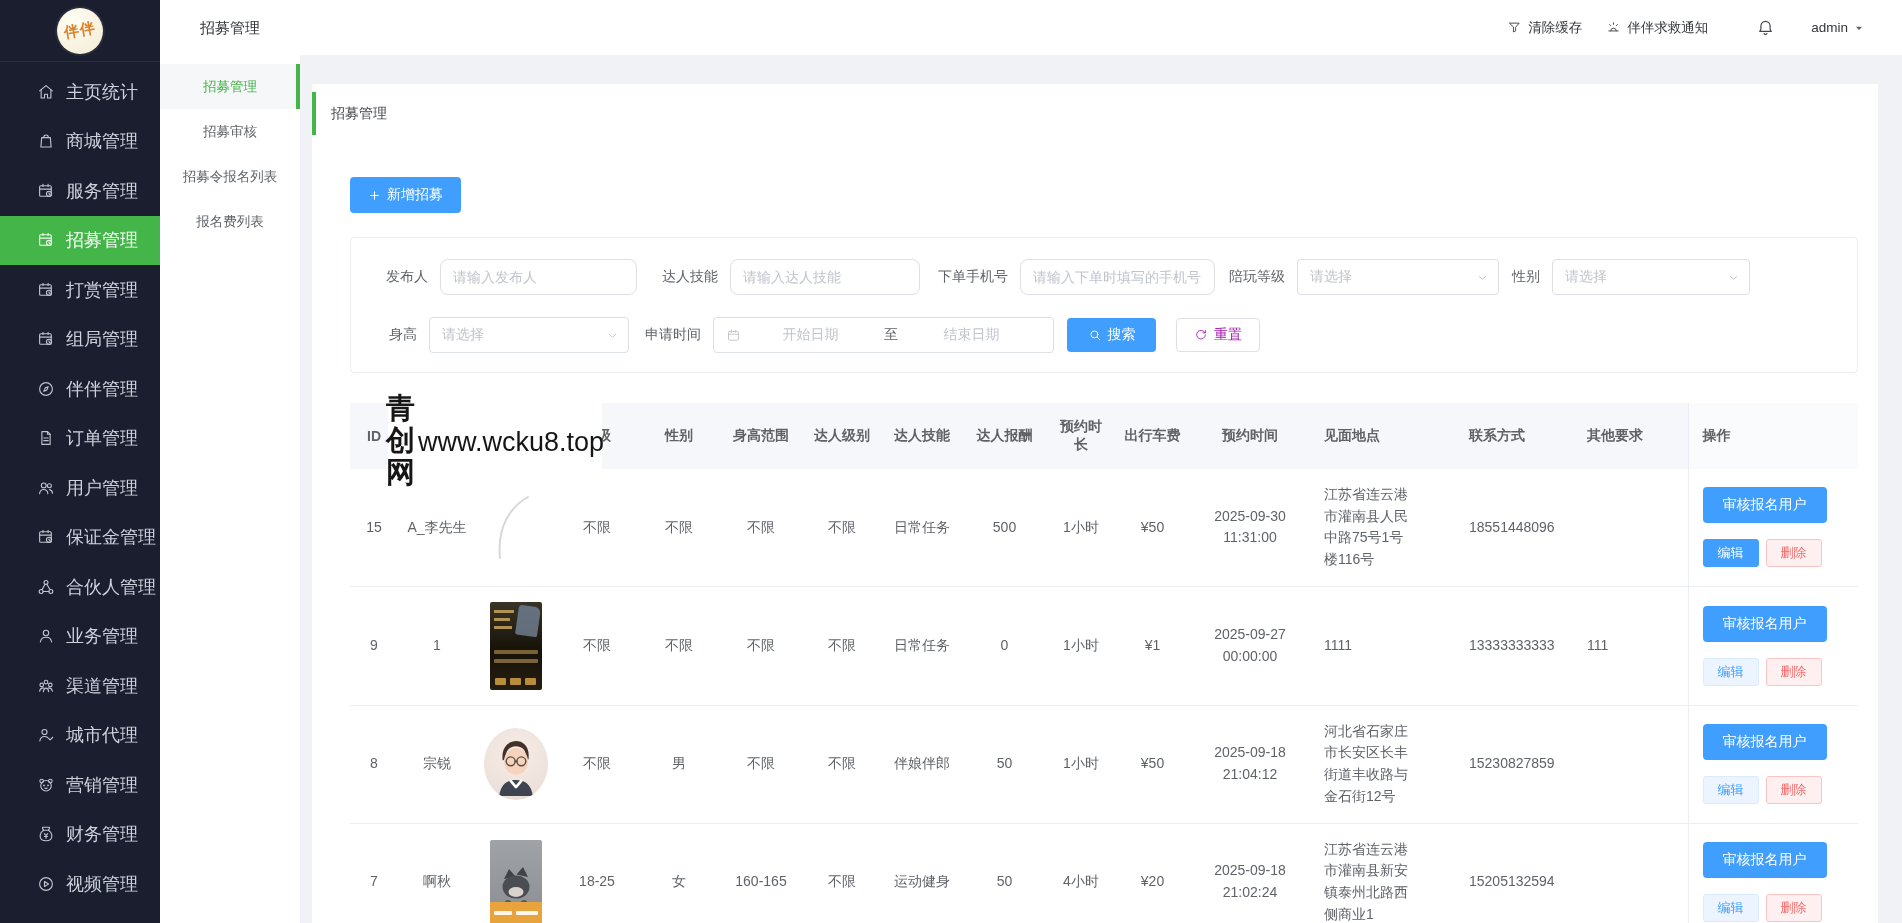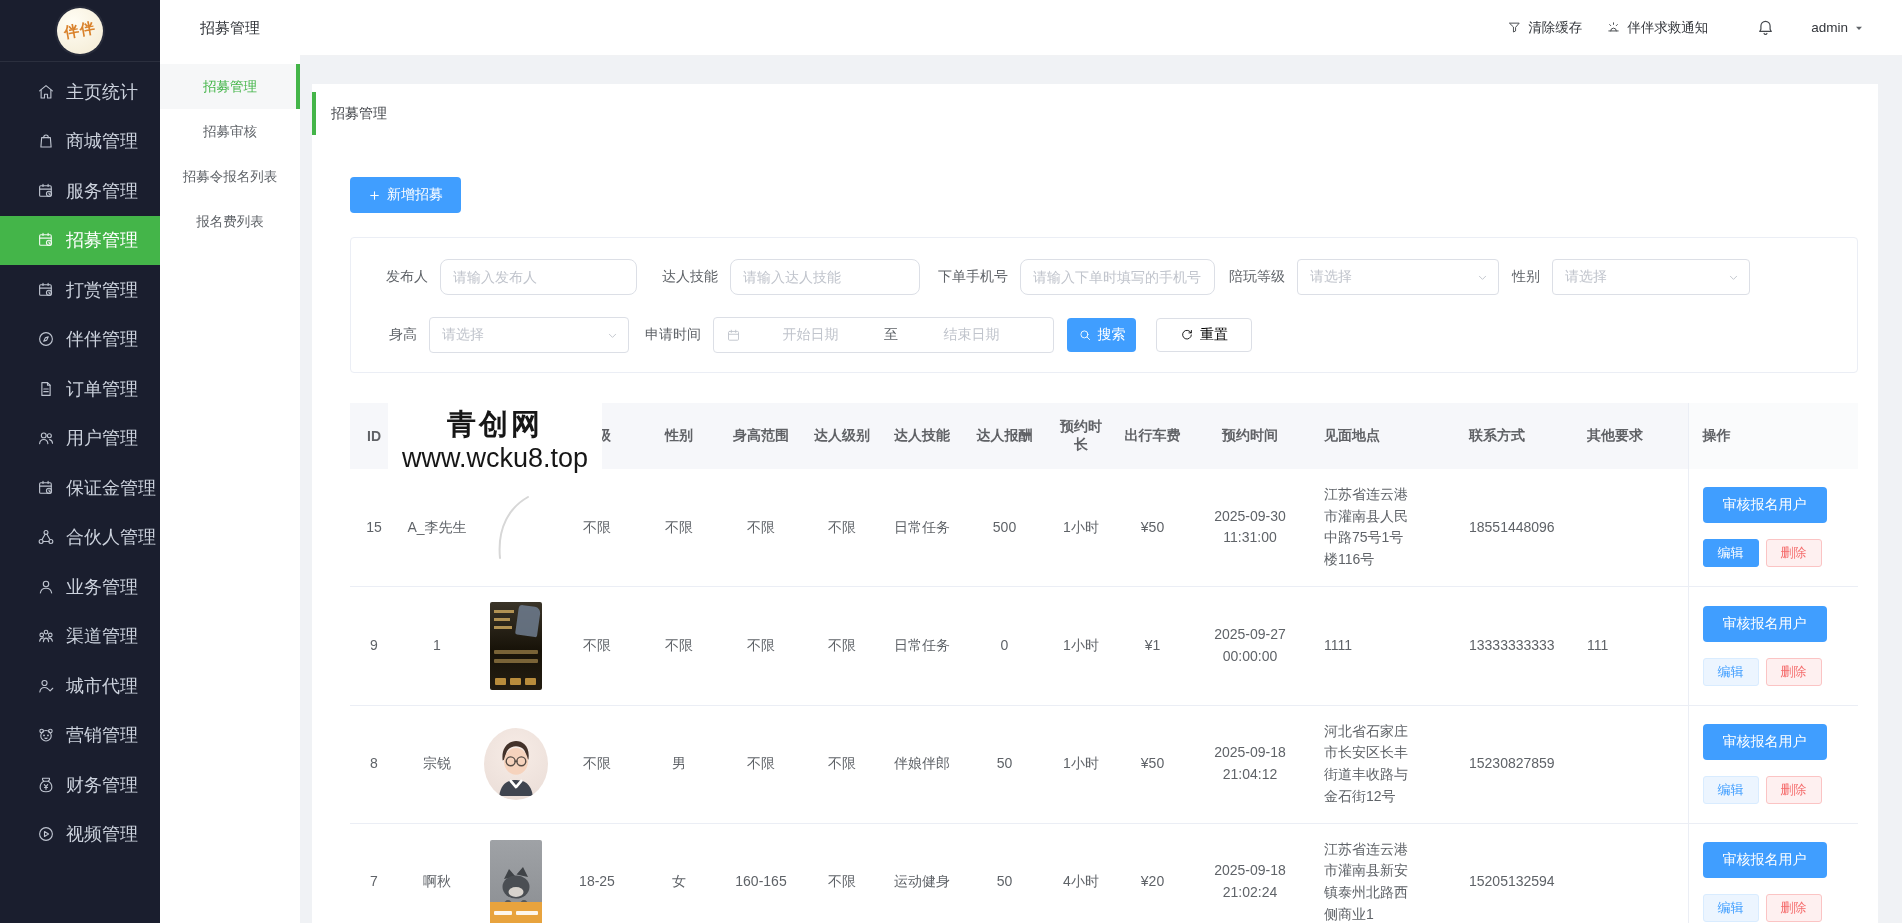--- a/index.html
+++ b/index.html
@@ -58,43 +58,43 @@
   .f-input::placeholder { color:#c0c4cc; }
   .f-select { height:36px; border:1px solid #dcdfe6; border-radius:4px; padding:0 28px 0 12px; display:flex; align-items:center; position:relative; cursor:pointer; background:#fff; }
   .f-select .ph { color:#c0c4cc; font-size:14px; }
   .f-select .chev { position:absolute; right:8px; top:10px; width:15px; height:15px; color:#c0c4cc; }
   .daterange { height:36px; border:1px solid #dcdfe6; border-radius:4px; display:flex; align-items:center; padding:0 12px; background:#fff; }
   .daterange .cal { width:15px; height:15px; color:#c0c4cc; flex:none; }
   .daterange .dph { flex:1; text-align:center; color:#c0c4cc; font-size:14px; }
   .daterange .to { color:#5f6368; font-size:14px; padding:0 4px; }
   .btn { height:34px; border-radius:4px; font-size:14px; display:flex; align-items:center; justify-content:center; gap:6px; cursor:pointer; border:none; font-family:inherit; }
   .btn .ic { width:14px; height:14px; }
-  .btn-search { width:69px; background:#409eff; color:#fff;text-align:center; }
-  .btn-reset { width:96px; background:#fff; color:#000000; border:1px solid #dcdfe6; }
+  .btn-search { width:89px; background:#409eff; color:#fff;text-align:center; }
+  .btn-reset { width:84px; background:#fff; color:#a21caf; border:1px solid #dcdfe6; }
 
   
   .table-wrap { position:absolute; left:38px; top:260px; right:20px; }
   table { width:100%; border-collapse:collapse; table-layout:fixed; }
   th { height:66px; background:#f6f7fa; font-size:14px; font-weight:700; color:#606266; text-align:center; padding:0 8px; }
   td { border-bottom:1px solid #ebeef5; padding:15px 8px; text-align:center; vertical-align:middle; font-size:14px; color:#5f6368; line-height:1.55; background:#fff; }
   th.al, td.al { text-align:left; padding-left:14px; }
   td.col-place { padding-right:38px; }
   th.col-actions, td.col-actions { border-left:1px solid #ebeef5; }
   th.col-actions { background:#fafbfc; }
 
   .act-stack { display:flex; flex-direction:column; gap:16px; align-items:flex-start; }
   .btn-audit { height:36px; padding:0 20px; background:#409eff; color:#fff; border:none; border-radius:4px; font-size:14px; cursor:pointer; font-family:inherit; }
   .act-row { display:flex; gap:7px; }
   .btn-mini { height:28px; padding:0 14px; border-radius:3px; font-size:13px; cursor:pointer; font-family:inherit; }
   .btn-edit { background:#ecf5ff; border:1px solid #d9ecff; color:#409eff;text-align:right; }
   .btn-edit.solid { background:#409eff; border:1px solid #409eff; color:#fff; }
   .btn-del { background:#fef0f0; border:1px solid #fbc4c4; color:#f56c6c; }
 
   
-  .watermark { position:absolute; left:38px; top:-5px; width:214px; height:86px; background:#fff; z-index:5; display:flex; flex-direction:column; align-items:center; justify-content:center; color:#161616; pointer-events:none; }
+  .watermark { position:absolute; left:38px; top:-5px; width:214px; height:86px; background:#fff; z-index:5; display:flex; flex-direction:row; align-items:center; justify-content:center; color:#161616; pointer-events:none; }
   .wm1 { font-size:29px; font-weight:700; letter-spacing:3px; line-height:1.1; }
   .wm2 { font-size:27px; font-weight:400; margin-top:3px; line-height:1.1; }
 
   
   .img-cell { display:flex; justify-content:center; }
   .img-arc { width:56px; height:66px; }
   .img-poster { width:52px; height:88px; background:linear-gradient(180deg,#3a3428 0%,#171208 55%,#241d12 100%); border-radius:2px; position:relative; overflow:hidden; }
   .img-poster .person { position:absolute; right:3px; top:4px; width:22px; height:30px; background:#6e7d8f; border-radius:4px 6px 2px 2px; transform:rotate(8deg); opacity:.85; }
   .img-poster .t { position:absolute; left:4px; height:3px; background:#c9a45c; opacity:.85; }
   .img-poster .t1 { top:8px; width:20px; }
@@ -164,20 +164,31 @@
       <div class="side-item">
         <span class="ic">
           <svg viewBox="0 0 24 24">
             <rect x="3.5" y="5" width="15.5" height="14" rx="1.5"></rect>
             <path d="M3.5 9.5H19M8 3.2V6M14.8 3.2V6"></path>
             <circle cx="16" cy="15.8" r="3.4"></circle>
             <path d="M16 14.4v1.4l1.1.9"></path>
           </svg>
         </span>
         <span class="lbl">打赏管理</span>
+      </div>
+      <div class="side-item">
+        <span class="ic">
+          <svg viewBox="0 0 24 24">
+            <rect x="3.5" y="5" width="15.5" height="14" rx="1.5"></rect>
+            <path d="M3.5 9.5H19M8 3.2V6M14.8 3.2V6"></path>
+            <circle cx="16" cy="15.8" r="3.4"></circle>
+            <path d="M16 14.4v1.4l1.1.9"></path>
+          </svg>
+        </span>
+        <span class="lbl">组局管理</span>
       </div>
       <div class="side-item">
         <span class="ic">
           <svg viewBox="0 0 24 24">
             <circle cx="12" cy="12" r="8.5"></circle>
             <path d="M15 9l-2 4.5L9 15l2-4.5z"></path>
           </svg>
         </span>
         <span class="lbl">伴伴管理</span>
       </div>

